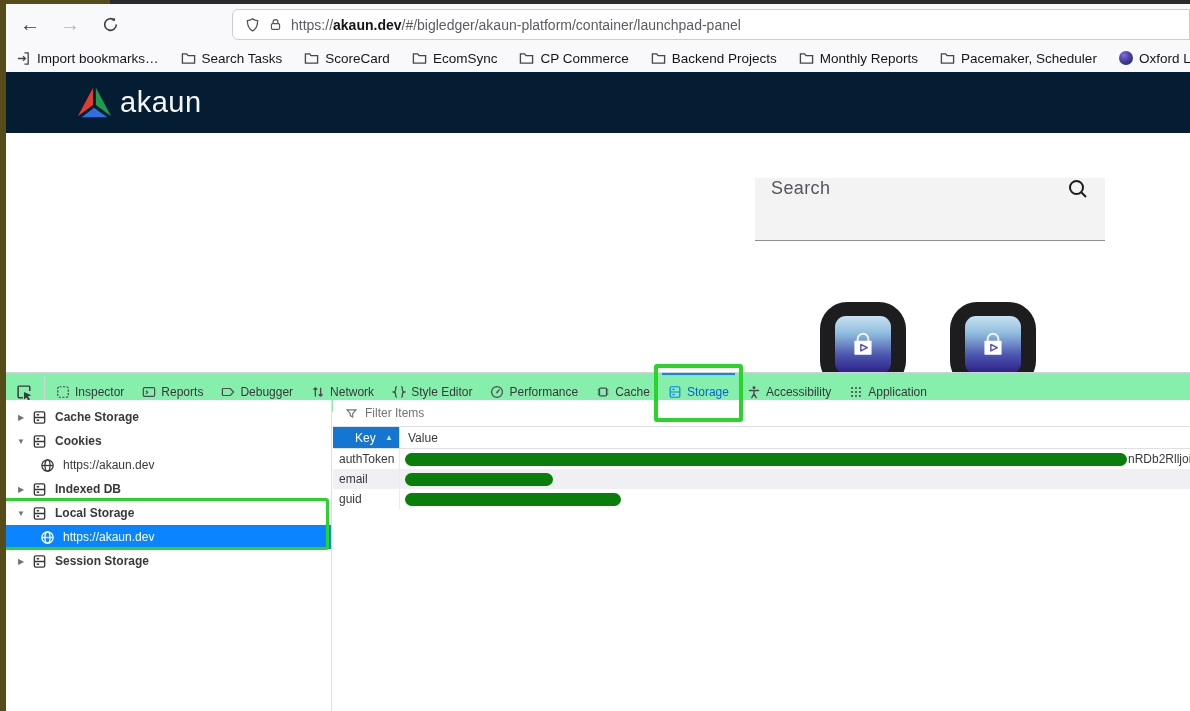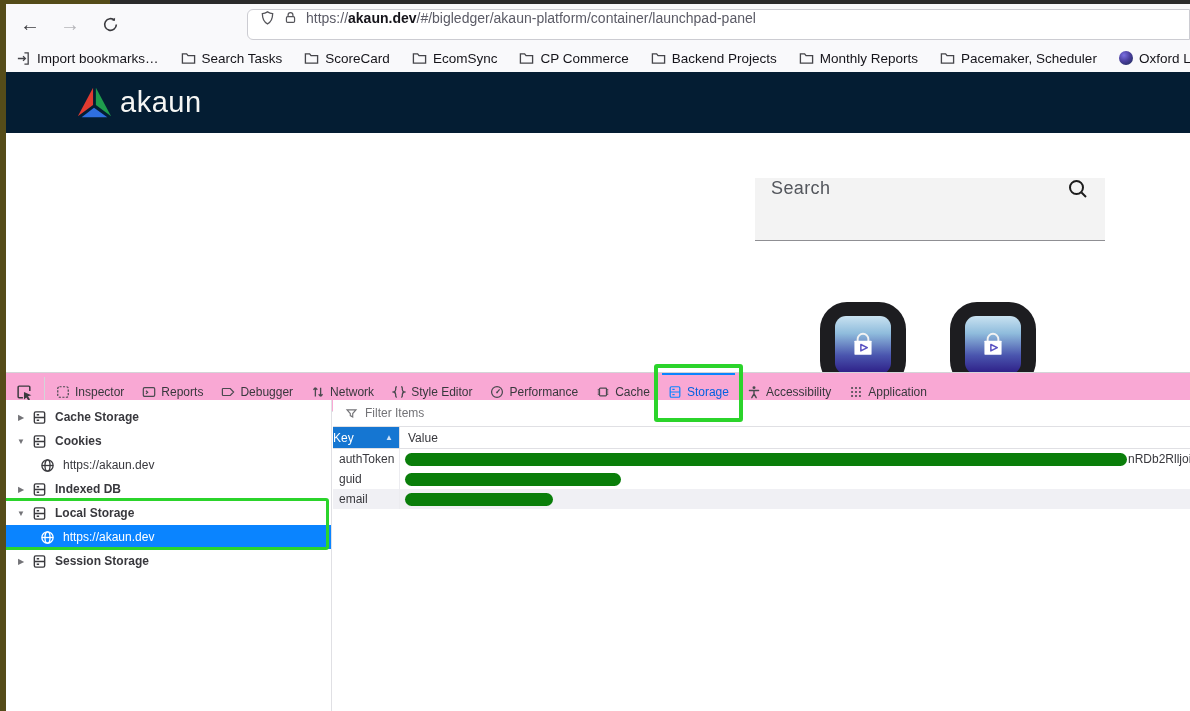--- a/index.html
+++ b/index.html
@@ -12,22 +12,22 @@
   .top-strip .olive { position:absolute; left:0; top:0; width:110px; height:4px; background:#554c19; }
   .left-strip { position:absolute; top:0; left:0; width:6px; height:711px; background:#554c19; z-index:60; }
 
   
   .nav-toolbar { position:absolute; top:4px; left:6px; right:0; height:40px; background:#f9f9fb;
                  display:flex; align-items:center; }
   .nav-btn { width:32px; height:32px; display:flex; align-items:center; justify-content:center;
              font-size:20px; color:#3a3a3e; margin-left:8px; border-radius:4px; }
   .nav-btn.disabled { color:#b5b5b9; }
   .url-bar { position:absolute; left:226px; top:5px; right:0; height:31px; background:#fff;
-             border:1px solid #ccccd2; border-radius:6px 0 0 6px; display:flex; align-items:flex-start;
-             padding-left:12px; overflow:hidden;margin-left:15px; }
+             border:1px solid #ccccd2; border-radius:6px 0 0 6px; display:flex; align-items:center;
+             padding-left:12px; overflow:hidden; }
   .url-bar svg { flex:0 0 auto; margin-right:9px; }
   .url-text { font-size:14px; color:#5b5b66; white-space:nowrap; }
   .url-text .domain { color:#15141a; font-weight:bold; }
 
   .bookmarks-bar { position:absolute; top:44px; left:6px; right:0; height:28px; background:#f9f9fb;
                    display:flex; align-items:center; gap:22px; padding-left:10px; overflow:hidden; }
   .bm { display:flex; align-items:center; gap:6px; font-size:13.5px; color:#15141a; white-space:nowrap; flex:0 0 auto; }
   .bm svg { flex:0 0 auto; }
   .sphere { width:14px; height:14px; border-radius:50%;
             background:radial-gradient(circle at 35% 30%, #7a6fe0 0%, #4a3f9e 45%, #17284e 100%); }
@@ -45,21 +45,21 @@
 
   .tiles { position:absolute; left:814px; top:230px; display:flex; gap:44px; }
   .tile { width:86px; height:86px; background:#1d1d20; border-radius:27px;
           display:flex; align-items:center; justify-content:center; }
   .tile-inner { width:56px; height:58px; border-radius:11px;
                 background:linear-gradient(180deg,#c9e2f1 0%, #8fbcdc 30%, #4a55ae 68%, #2c1c85 100%);
                 display:flex; align-items:center; justify-content:center; }
 
   
   .devtools { position:absolute; top:372px; left:6px; right:0; bottom:0; background:#fff; }
-  .dt-toolbar { position:absolute; top:0; left:0; right:0; height:40px; background:#f9a8d4;
+  .dt-toolbar { position:absolute; top:0; left:0; right:0; height:40px; background:#86efac;
                 border-top:1px solid #d4d4d8; border-bottom:1px solid #e0e0e4;
                 display:flex; align-items:stretch; overflow:visible; }
   .dt-pick { width:36px; display:flex; align-items:center; justify-content:center; color:#3a3a3e; }
   .dt-sep { width:1px; background:#d4d4d8; margin:4px 2px; }
   .dt-tab { position:relative; display:flex; align-items:center; gap:5px; padding:0 9px;
             font-size:12px; color:#38383d; white-space:nowrap; }
   .dt-tab svg { color:#4a4a4f; }
   .dt-tab.active { color:#0561e0; }
   .dt-tab.active svg { color:#0a84ff; }
   .active-line { position:absolute; top:0; left:3px; right:3px; height:2px; background:#0a84ff; }
@@ -81,21 +81,21 @@
   .tree-row.selected svg { color:#fff !important; }
   .ls-wrap { position:relative; }
   .gb-sidebar { inset:-3px 2px -1px -4px; border-width:3px; }
 
   .dt-content { position:absolute; top:0; left:327px; right:0; bottom:0; background:#fff; }
   .filter-row { height:27px; border-bottom:1px solid #e0e0e4; display:flex; align-items:center;
                 padding-left:12px; gap:7px; }
   .filter-row span { font-size:12px; color:#737377; }
   .table-hdr { height:22px; display:flex; border-bottom:1px solid #e0e0e4; }
   .th-key { width:66px; background:#1576d2; color:#fff; font-size:12px; display:flex; align-items:center;
-            padding-left:0; position:relative; }
+            padding-left:22px; position:relative; }
   .sort-arrow { position:absolute; right:6px; font-size:8px; color:#cfe3fa; }
   .th-value { flex:1; font-size:12px; color:#38383d; display:flex; align-items:center; padding-left:8px;
               border-left:1px solid #e0e0e4; }
   .t-row { height:20px; display:flex; align-items:center; }
   .t-row.alt { background:#f0f0f4; }
   .td-key { width:66px; font-size:12px; color:#38383d; padding-left:6px; flex:0 0 auto; }
   .td-value { flex:1; display:flex; align-items:center; padding-left:5px; overflow:hidden;
               border-left:1px solid #ececf0; height:100%; white-space:nowrap; }
   .redact { height:13px; background:#0a7e0a; border-radius:7px; flex:0 0 auto; }
   .frag { font-size:12px; color:#38383d; margin-left:1px; }
@@ -415,28 +415,28 @@
           </div>
         </div>
 
         <div class="t-row">
           <div class="td-key">authToken</div>
           <div class="td-value">
             <span class="redact" style="width:722px"></span>
             <span class="frag">nRDb2Rlljoiliv</span>
           </div>
         </div>
+        <div class="t-row alt">
+          <div class="td-key">email</div>
+          <div class="td-value">
+            <span class="redact" style="width:148px"></span>
+          </div>
+        </div>
         <div class="t-row">
           <div class="td-key">guid</div>
           <div class="td-value">
             <span class="redact" style="width:216px"></span>
           </div>
         </div>
-        <div class="t-row alt">
-          <div class="td-key">email</div>
-          <div class="td-value">
-            <span class="redact" style="width:148px"></span>
-          </div>
-        </div>
       </div>
     </div>
   </div>
 </div>
 
 </body></html>

